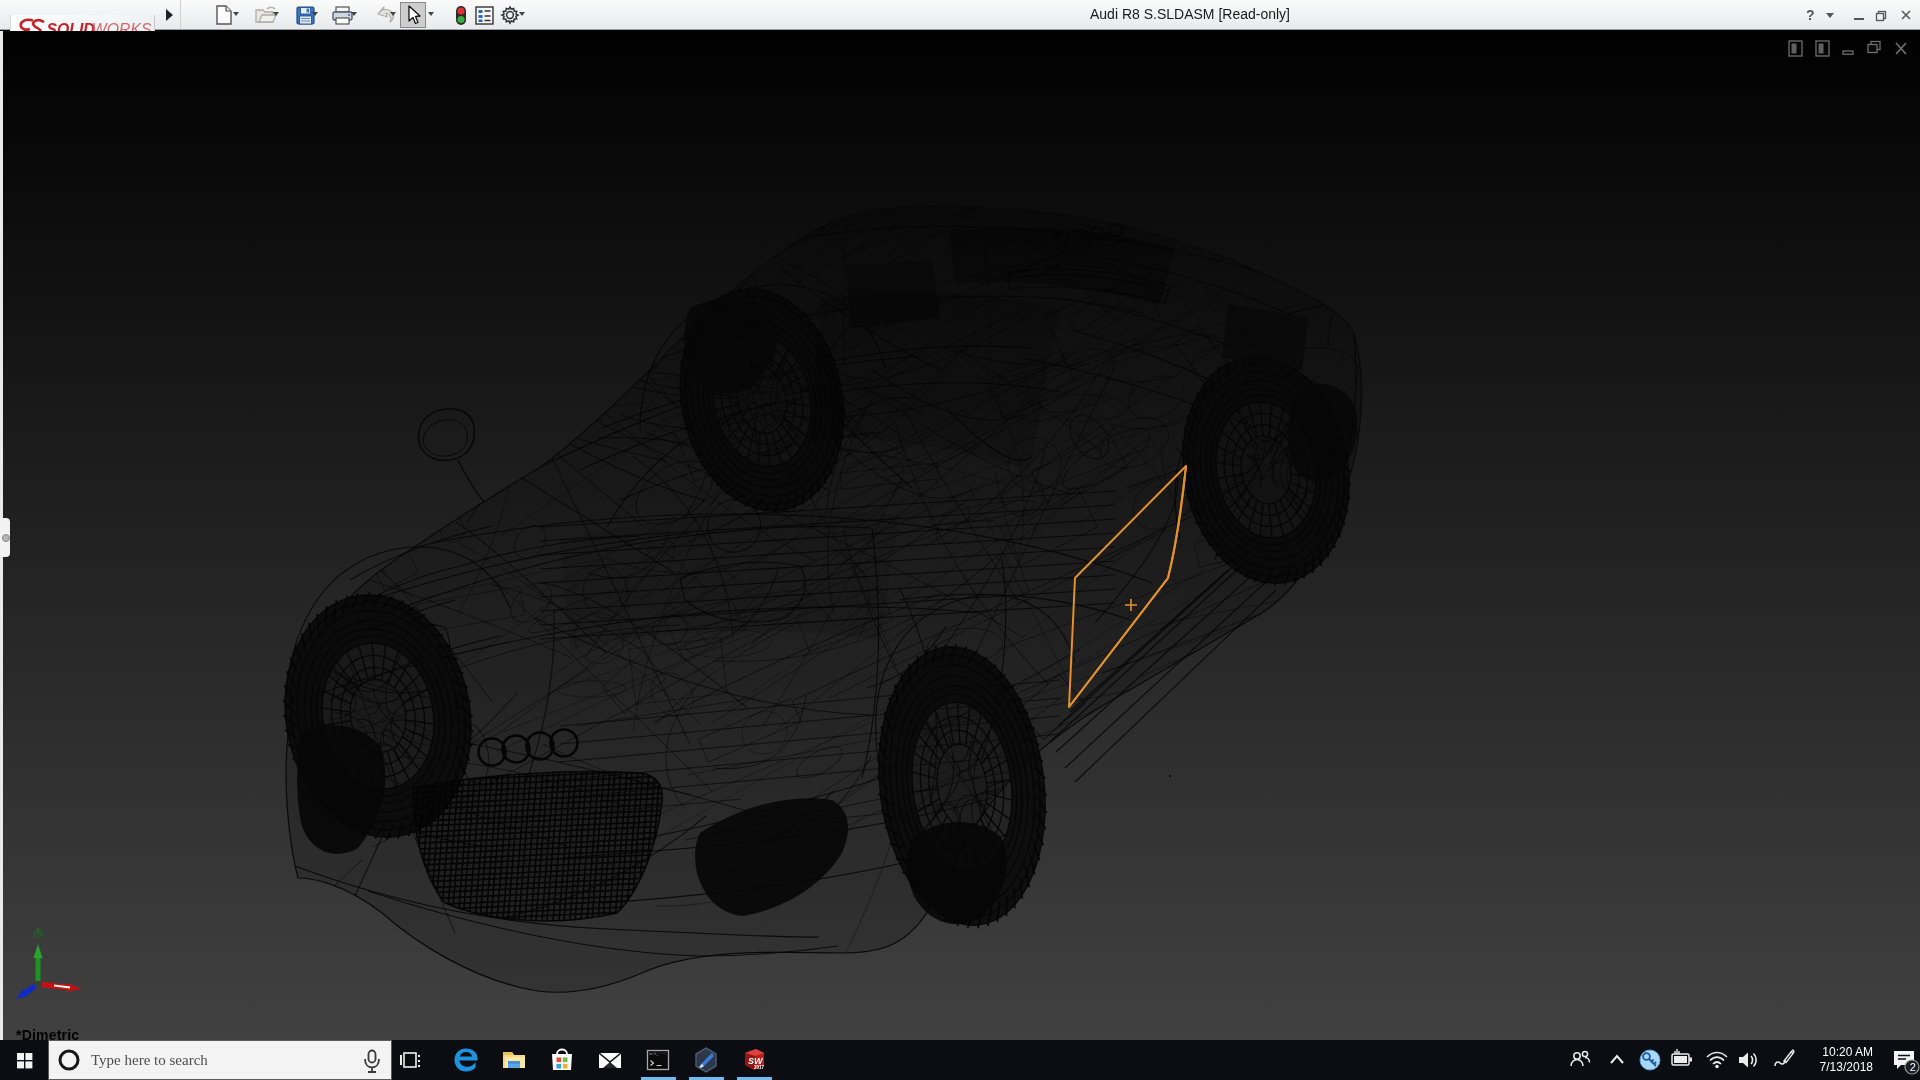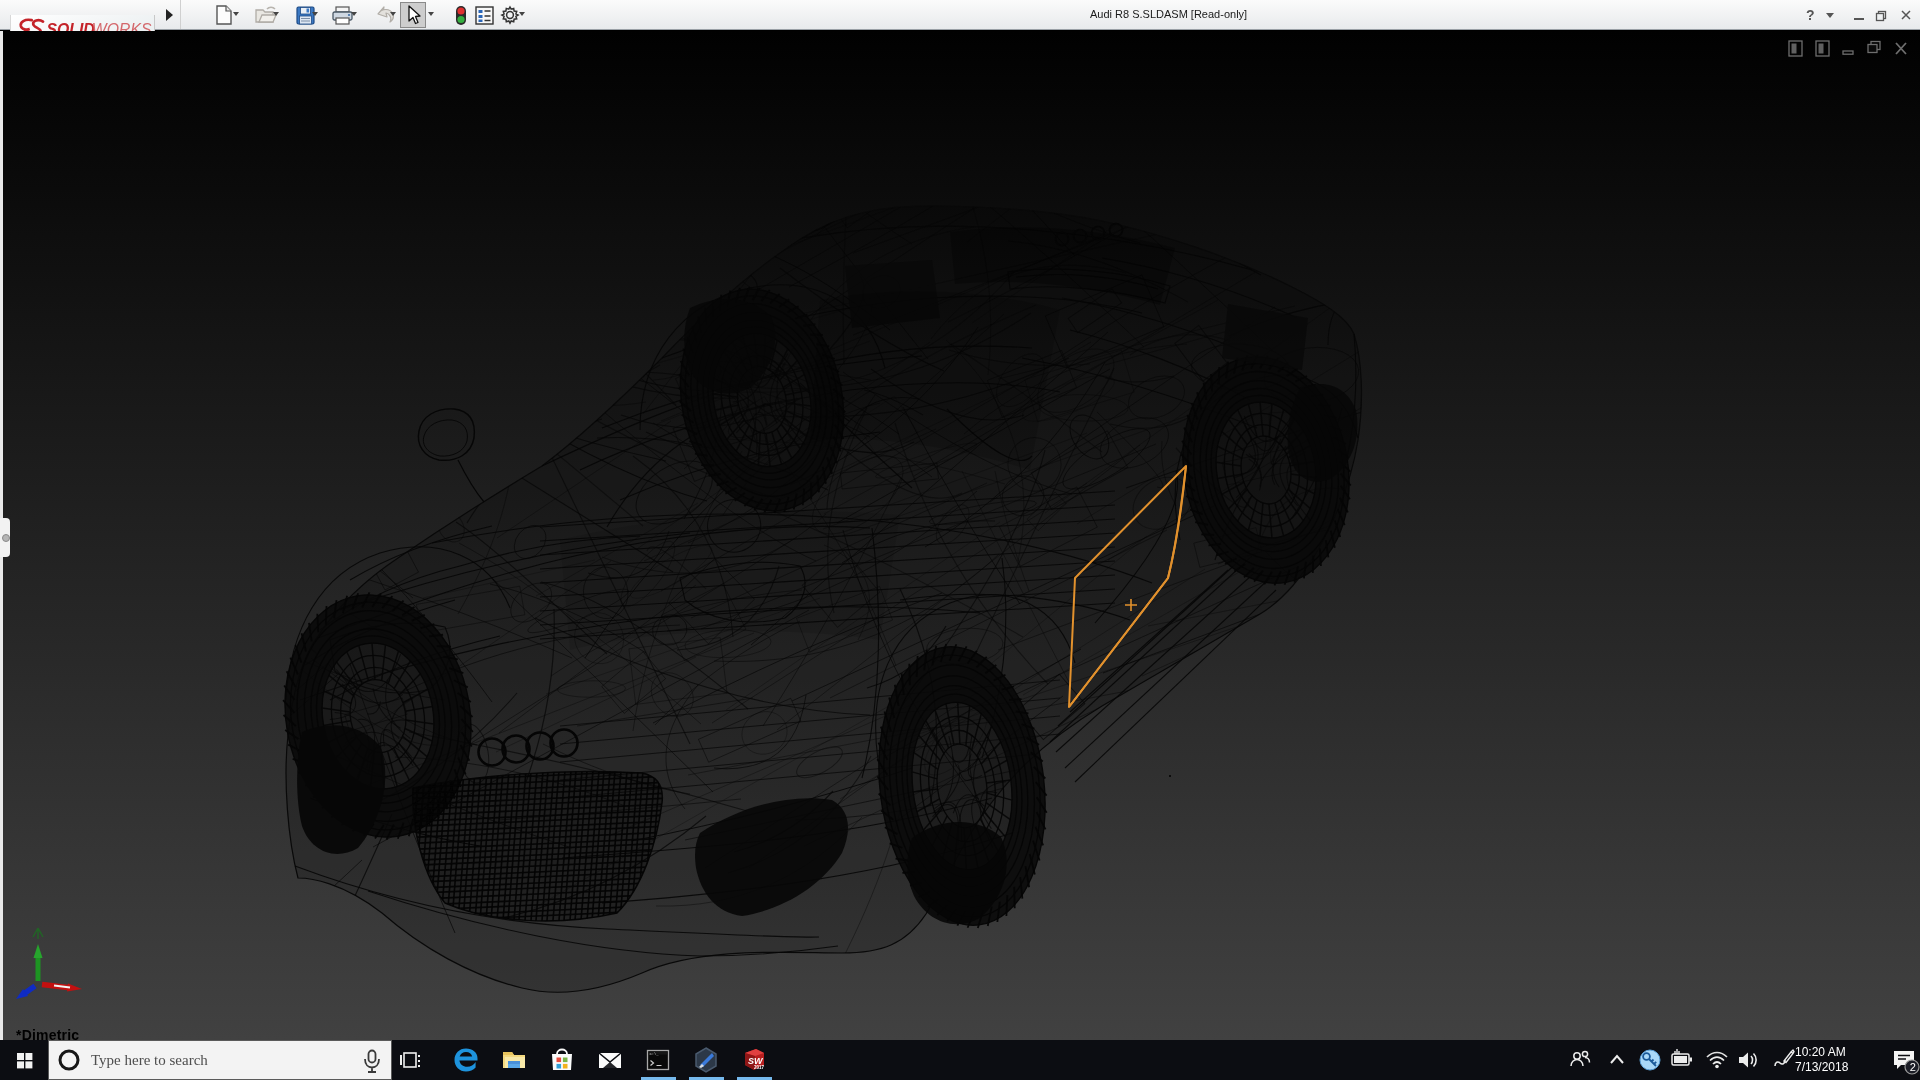--- a/index.html
+++ b/index.html
@@ -1,31 +1,31 @@
 <!DOCTYPE html>
 <html><head><meta charset="utf-8"><title>Audi R8 S.SLDASM</title>
 <style>
 *{margin:0;padding:0;box-sizing:border-box;}
 html,body{width:1920px;height:1080px;overflow:hidden;font-family:"Liberation Sans",sans-serif;background:#000;}
 #titlebar{position:absolute;top:0;left:0;width:1920px;height:30px;background:linear-gradient(#fbfbfb,#e8eaec);border-bottom:1px solid #9aa0a6;}
 #logobox{position:absolute;left:10px;top:15px;width:145px;height:28px;background:linear-gradient(160deg,#ffffff,#e7ecee);border-right:1px solid #c8c8c8;border-left:1px solid #d8d8d8;display:flex;align-items:center;}
 #flyout{position:absolute;left:157px;top:0;width:24px;height:29px;display:flex;align-items:center;justify-content:center;border-right:1px solid #d0d0d0;}
-#title{position:absolute;top:0;left:1090px;height:29px;line-height:29px;font-size:11px;color:#1a1a1a;}
+#title{position:absolute;top:0;left:1090px;height:29px;line-height:29px;font-size:14px;color:#1a1a1a;}
 .tbico{position:absolute;top:3px;width:24px;height:24px;display:flex;align-items:center;justify-content:center;}
 .caret{position:absolute;top:12px;width:0;height:0;border-left:3.5px solid transparent;border-right:3.5px solid transparent;border-top:4px solid #444;}
 #viewport{position:absolute;top:31px;left:0;width:1920px;height:1009px;background:linear-gradient(#010101,#414141);}
 #leftstrip{position:absolute;top:31px;left:0;width:3px;height:1009px;background:#e9e9e9;}
 #lefttab{position:absolute;top:518px;left:0;width:10px;height:39px;background:#f2f2f2;border-radius:0 4px 4px 0;}
 #lefttab:after{content:"";position:absolute;left:2px;top:16px;width:6px;height:6px;border-radius:50%;background:#b5b5b5;border:1px solid #8a8a8a;}
 #dimetric{position:absolute;left:16px;top:996px;font-size:14px;font-weight:bold;color:#000;letter-spacing:0.2px;}
 #taskbar{position:absolute;top:1040px;left:0;width:1920px;height:40px;background:#0c0d12;}
 #searchbox{position:absolute;left:48px;top:1040px;width:344px;height:40px;background:#f3f3f3;border:1px solid #5a5a5a;display:flex;align-items:center;font-family:Liberation Serif, serif;}
 #searchtext{color:#4e4e4e;font-size:15px;margin-left:42px;}
 .tray{position:absolute;top:1040px;height:40px;display:flex;align-items:center;justify-content:center;}
-#clock{position:absolute;left:1795px;top:1040px;width:78px;height:40px;color:#fff;font-size:12px;text-align:left;display:flex;flex-direction:column;justify-content:center;line-height:15px;}
+#clock{position:absolute;left:1795px;top:1040px;width:78px;height:40px;color:#fff;font-size:12px;text-align:right;display:flex;flex-direction:column;justify-content:center;line-height:15px;}
 .ul{position:absolute;top:1077px;height:3px;background:#76b9ed;}
 #vpctrl{position:absolute;top:9px;left:1788px;width:125px;height:18px;}
 </style></head>
 <body>
 
 <div id="titlebar">
 <div id="title">Audi R8 S.SLDASM [Read-only]</div>
 <div id="logobox">
 <svg width="145" height="28" viewBox="0 0 145 28">
 <g fill="none" stroke="#c42329" stroke-width="2.7" stroke-linecap="round">

